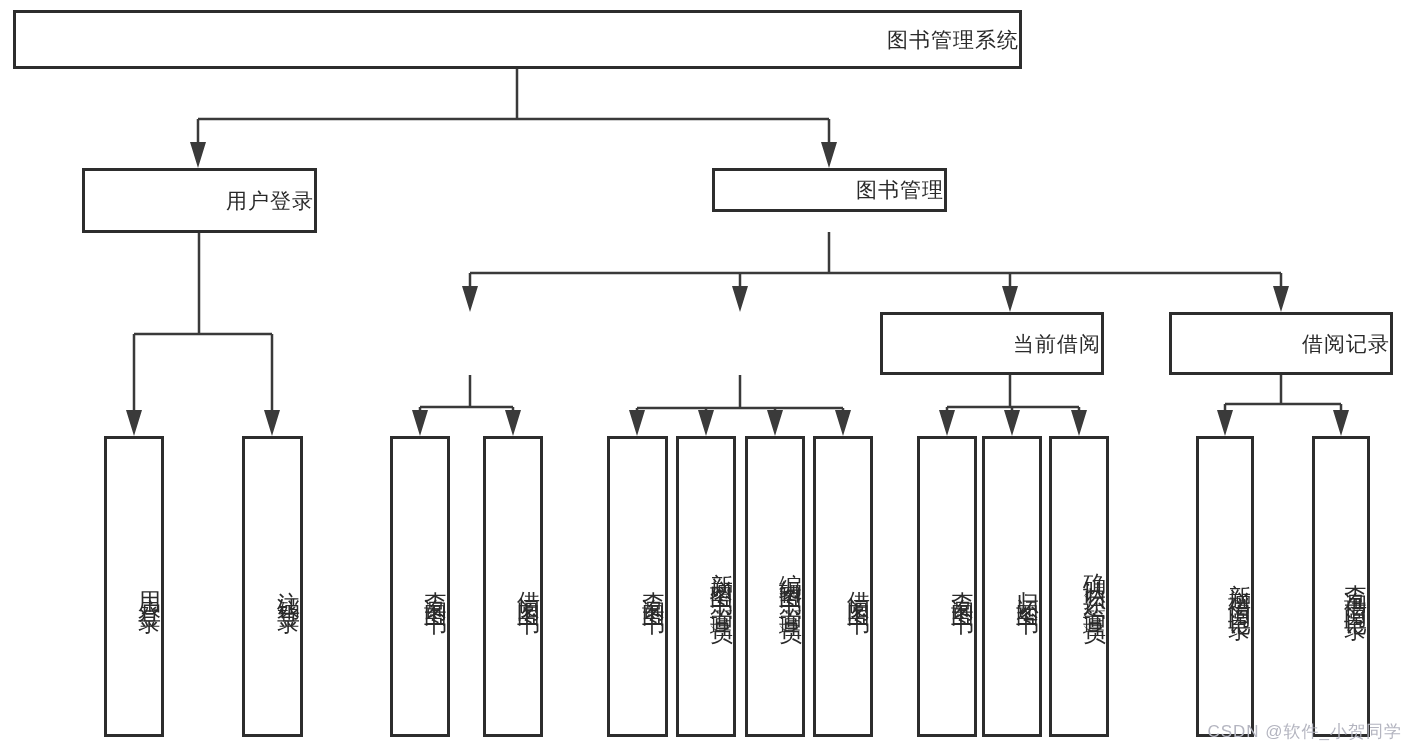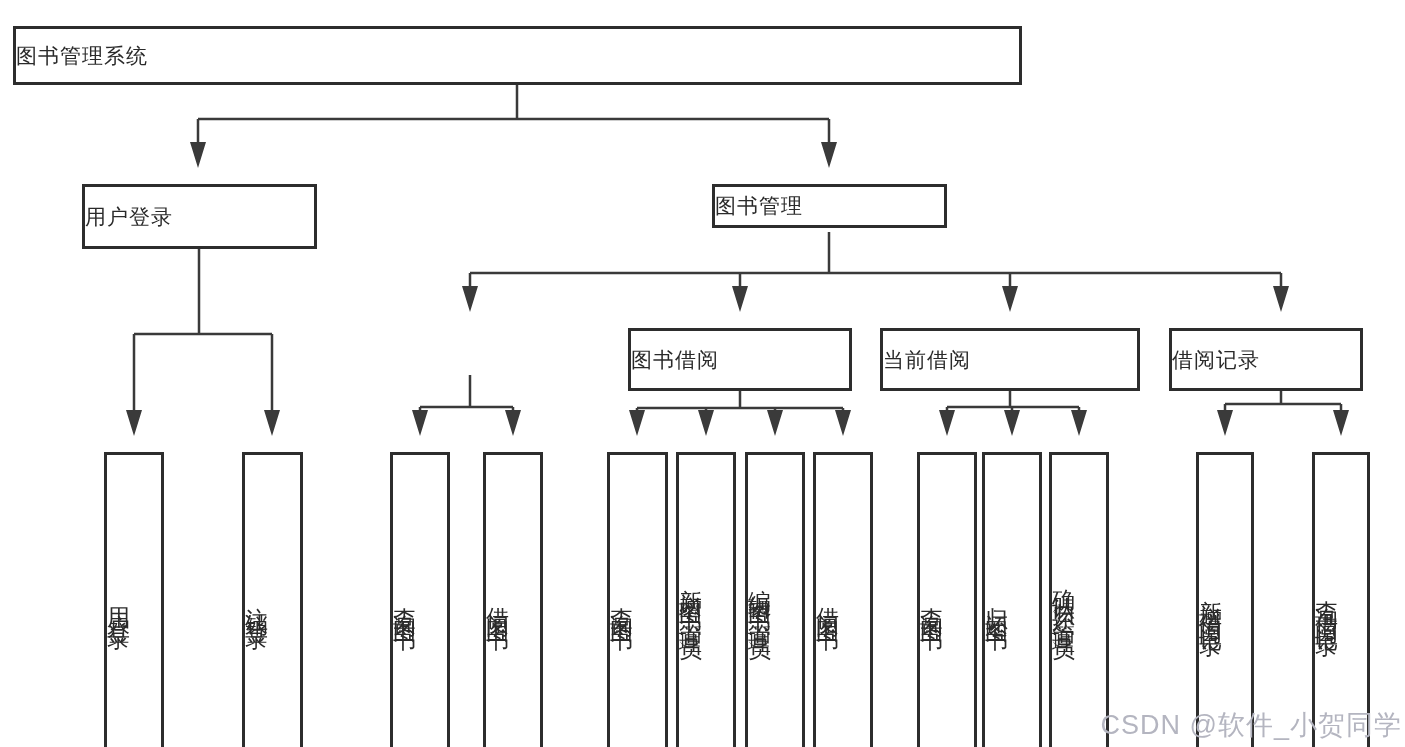--- a/index.html
+++ b/index.html
@@ -18,41 +18,40 @@
     overflow:hidden;
   }
   svg.connectors{position:absolute;left:0;top:0;width:1405px;height:747px;}
   svg.connectors path.wire{stroke:var(--line);stroke-width:2.5;fill:none;}
   svg.connectors path.arrowheads{fill:var(--line);stroke:none;}
   .node{
     position:absolute;
     box-sizing:border-box;
     border:3px solid var(--border);
     background:var(--bg);
-    display:flex;align-items:center;justify-content:flex-start;
+    display:flex;align-items:center;justify-content:flex-end;
     color:var(--text);
-    margin-top:16px;
   }
   .node.h .label{
     font-size:21px;
     letter-spacing:1px;
     white-space:nowrap;
   }
   .node.v{border-width:3px;}
   .node.v .label{
     writing-mode:vertical-rl;
     text-orientation:mixed;
     font-size:23px;
     letter-spacing:7px;
     line-height:1;
   }
   .watermark{
     position:absolute;
     right:3px;bottom:4px;
-    font-size:27px;
+    font-size:17px;
     color:var(--wm);
     letter-spacing:1px;
     white-space:nowrap;
     z-index:5;
   }
 </style>
 </head>
 <body>
 
 <div class="canvas">
@@ -91,27 +90,24 @@
     <span class="label">图书管理系统</span>
   </div>
 
   <div class="node h" style="left:82px;top:168px;width:235px;height:65px">
     <span class="label">用户登录</span>
   </div>
   <div class="node h" style="left:712px;top:168px;width:235px;height:44px">
     <span class="label">图书管理</span>
   </div>
 
-  <div class="node h" style="left:628px;top:312px;width:224px;height:63px">
-    <span class="label">图书借阅</span>
-  </div>
-  <div class="node h" style="left:880px;top:312px;width:260px;height:63px">
+  <div class="node h" style="left:880px;top:312px;width:224px;height:63px">
     <span class="label">当前借阅</span>
   </div>
-  <div class="node h" style="left:1169px;top:312px;width:194px;height:63px">
+  <div class="node h" style="left:1169px;top:312px;width:224px;height:63px">
     <span class="label">借阅记录</span>
   </div>
 
   <div class="node v" style="left:104px;top:436px;width:60px;height:301px">
     <span class="label">用户登录</span>
   </div>
   <div class="node v" style="left:242px;top:436px;width:61px;height:301px">
     <span class="label">注销登录</span>
   </div>
 

